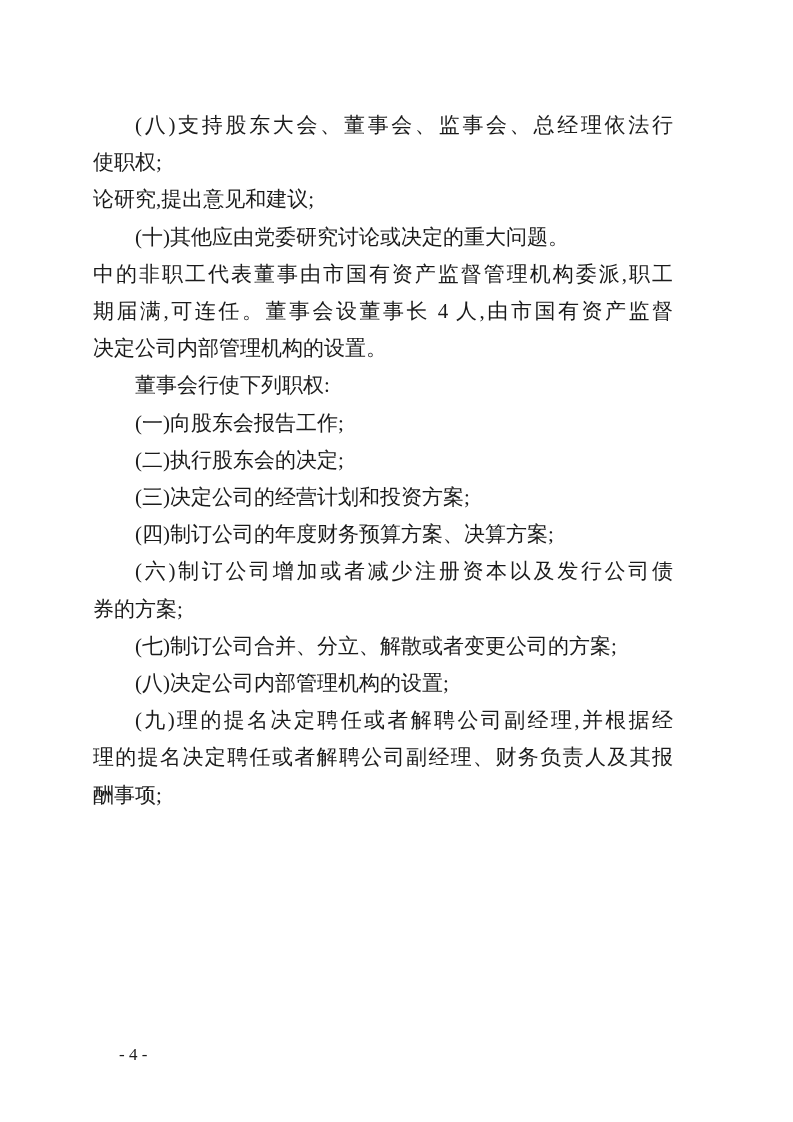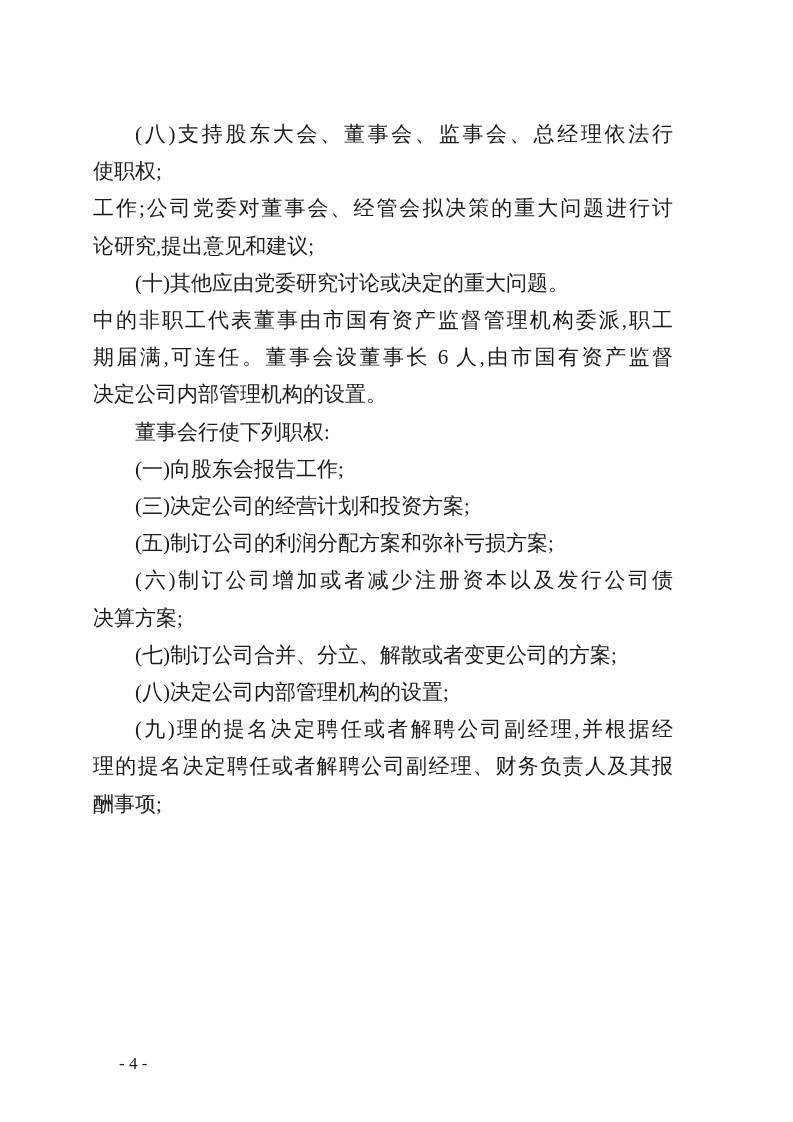--- a/index.html
+++ b/index.html
@@ -10,21 +10,21 @@
     width: 793px;
     height: 1122px;
     background: #ffffff;
     position: relative;
     overflow: hidden;
     font-family: "Liberation Serif", "DejaVu Serif", serif;
   }
   .page {
     position: absolute;
     left: 0;
-    top: 13px;
+    top: 4px;
     width: 793px;
     height: 995px;
     background: #ffffff;
   }
   .text-block {
     position: absolute;
     left: 93px;
     top: 103px;
     width: 580px;
     color: #1b1b1b;
@@ -59,46 +59,48 @@
 </head>
 <body>
 
 <div class="page">
   <div class="text-block" id="text-block">
       <div class="paragraph">
         <div class="line indent">(八)支持股东大会、董事会、监事会、总经理依法行</div>
         <div class="line last">使职权;</div>
       </div>
       <div class="paragraph">
-        <div class="line">工作;公司党委对董事会、经管会拟决策的重大问题进行讨</div>
         <div class="line last">论研究,提出意见和建议;</div>
       </div>
       <div class="paragraph">
         <div class="line indent last">(十)其他应由党委研究讨论或决定的重大问题。</div>
       </div>
       <div class="paragraph">
         <div class="line">中的非职工代表董事由市国有资产监督管理机构委派,职工</div>
-        <div class="line">期届满,可连任。董事会设董事长 6 人,由市国有资产监督</div>
+        <div class="line">期届满,可连任。董事会设董事长 4 人,由市国有资产监督</div>
         <div class="line last">决定公司内部管理机构的设置。</div>
       </div>
       <div class="paragraph">
         <div class="line indent last">董事会行使下列职权:</div>
       </div>
       <div class="paragraph">
         <div class="line indent last">(一)向股东会报告工作;</div>
       </div>
       <div class="paragraph">
+        <div class="line indent last">(二)执行股东会的决定;</div>
+      </div>
+      <div class="paragraph">
         <div class="line indent last">(三)决定公司的经营计划和投资方案;</div>
       </div>
       <div class="paragraph">
-        <div class="line indent last">(五)制订公司的利润分配方案和弥补亏损方案;</div>
+        <div class="line indent last">(四)制订公司的年度财务预算方案、决算方案;</div>
       </div>
       <div class="paragraph">
         <div class="line indent">(六)制订公司增加或者减少注册资本以及发行公司债</div>
-        <div class="line last">决算方案;</div>
+        <div class="line last">券的方案;</div>
       </div>
       <div class="paragraph">
         <div class="line indent last">(七)制订公司合并、分立、解散或者变更公司的方案;</div>
       </div>
       <div class="paragraph">
         <div class="line indent last">(八)决定公司内部管理机构的设置;</div>
       </div>
       <div class="paragraph">
         <div class="line indent">(九)理的提名决定聘任或者解聘公司副经理,并根据经</div>
         <div class="line">理的提名决定聘任或者解聘公司副经理、财务负责人及其报</div>

